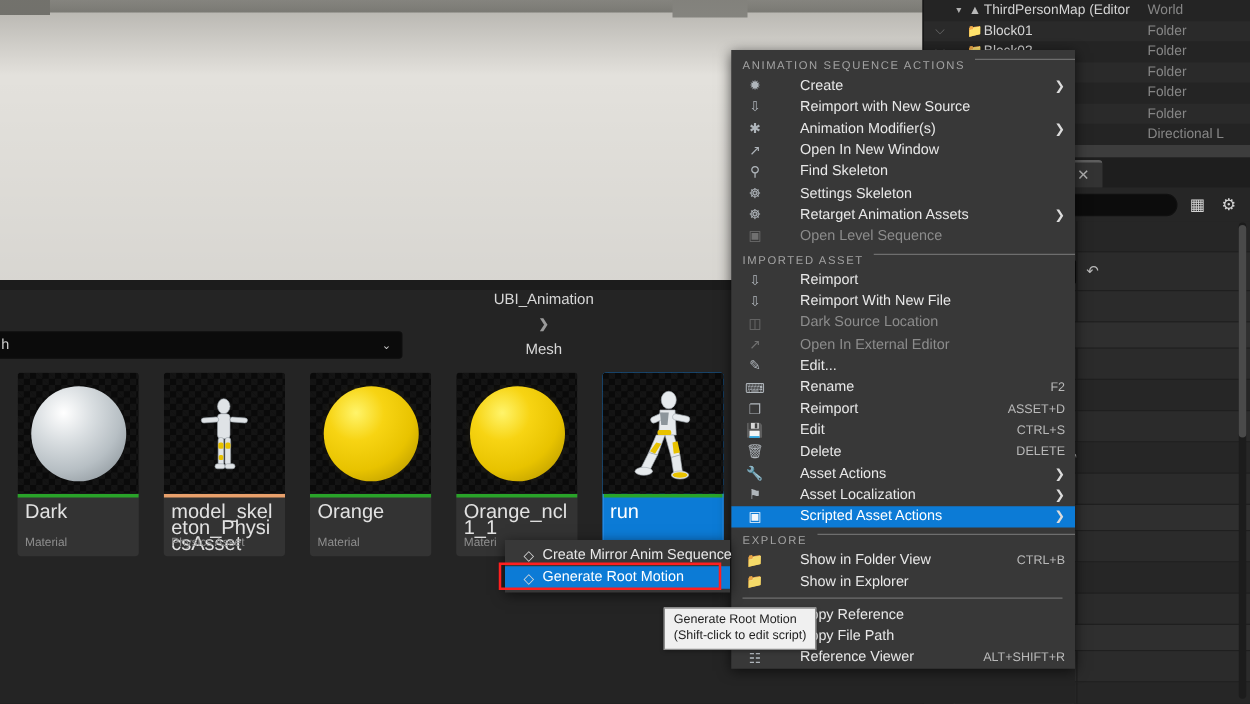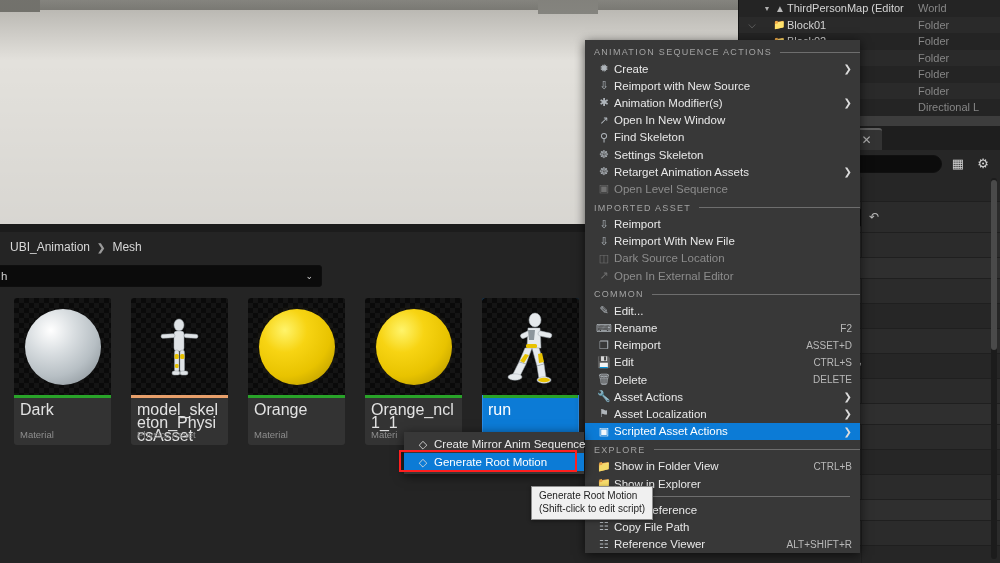--- a/index.html
+++ b/index.html
@@ -168,21 +168,21 @@
 
   
   .content-browser {
     position: absolute; left: 0; top: 232px; width: 860px; height: 331px;
     background: #242424;
   }
   .cb-breadcrumb {
     display: flex; align-items: center; gap: 7px;
     height: 30px; padding-left: 10px;
     background: #242424;
-    color: #d8d8d8; font-size: 12px;
+    color: #d8d8d8; font-size: 12px; flex-direction: column;
   }
   .cb-crumb-sep { color: #9a9a9a; font-size: 10px; font-weight: bold; }
   .cb-filterbar {
     height: 30px; background: #242424; padding: 3px 8px 5px 0;
     display: flex; align-items: center;
   }
   .cb-search {
     margin-left: -8px;
     width: 330px; height: 22px;
     background: #0b0b0b; border: 1px solid #0e0e0e; border-radius: 3px;
@@ -250,42 +250,42 @@
     position: absolute; left: 585px; top: 40px;
     width: 275px;
     background: #383838;
     box-shadow: 0 2px 10px rgba(0,0,0,.65);
     padding: 2px 0 0 0;
     font-size: 11.5px;
     z-index: 40;
     overflow: hidden;
   }
   .ctx-section {
-    display: flex; align-items: center; gap: 8px;
+    display: flex; align-items: flex-start; gap: 8px;
     padding: 5px 0 3px 9px;
     color: #a3a3a3; font-size: 9px; letter-spacing: 1.3px;
     text-transform: uppercase;
   }
   .ctx-section .rule { flex: 1 1 auto; height: 1px; background: #6e6e6e; }
   .ctx-item {
     display: flex; align-items: center;
     height: 17.2px; padding: 0 8px 0 9px;
     color: #e8e8e8;
     position: relative;
   }
   .ctx-item.disabled { color: #8c8c8c; }
   .ctx-item.highlight { background: #0c7bd6; color: #ffffff; }
   .ctx-icon {
     flex: 0 0 20px; width: 20px;
     display: flex; align-items: center; justify-content: center;
     color: #b6bcc2; font-size: 11px; opacity: .95;
   }
   .ctx-item.disabled .ctx-icon { color: #747474; }
   .ctx-item.highlight .ctx-icon { color: #ffffff; }
-  .ctx-label { flex: 1 1 auto; white-space: nowrap; }
+  .ctx-label { flex: 1 1 auto; white-space: nowrap; margin-left: 26px; }
   .ctx-shortcut { color: #b9b9b9; font-size: 10px; padding-left: 10px; }
   .ctx-arrow { color: #dcdcdc; font-size: 10px; padding-left: 8px; }
 
   
   .sub-menu {
     position: absolute; left: 404px; top: 432px;
     width: 180px;
     background: #383838;
     box-shadow: 0 2px 10px rgba(0,0,0,.6);
     padding: 3px 0 3px 0;
@@ -680,24 +680,20 @@
     </div>
     <div class="ctx-item disabled">
       <span class="ctx-icon">◫</span>
       <span class="ctx-label">Dark Source Location</span>
     </div>
     <div class="ctx-item disabled">
       <span class="ctx-icon">↗</span>
       <span class="ctx-label">Open In External Editor</span>
     </div>
 
-    <div class="ctx-section">
-      <span>COMMON</span>
-      <span class="rule"></span>
-    </div>
     <div class="ctx-item">
       <span class="ctx-icon">✎</span>
       <span class="ctx-label">Edit...</span>
     </div>
     <div class="ctx-item">
       <span class="ctx-icon">⌨</span>
       <span class="ctx-label">Rename</span>
       <span class="ctx-shortcut">F2</span>
     </div>
     <div class="ctx-item">

